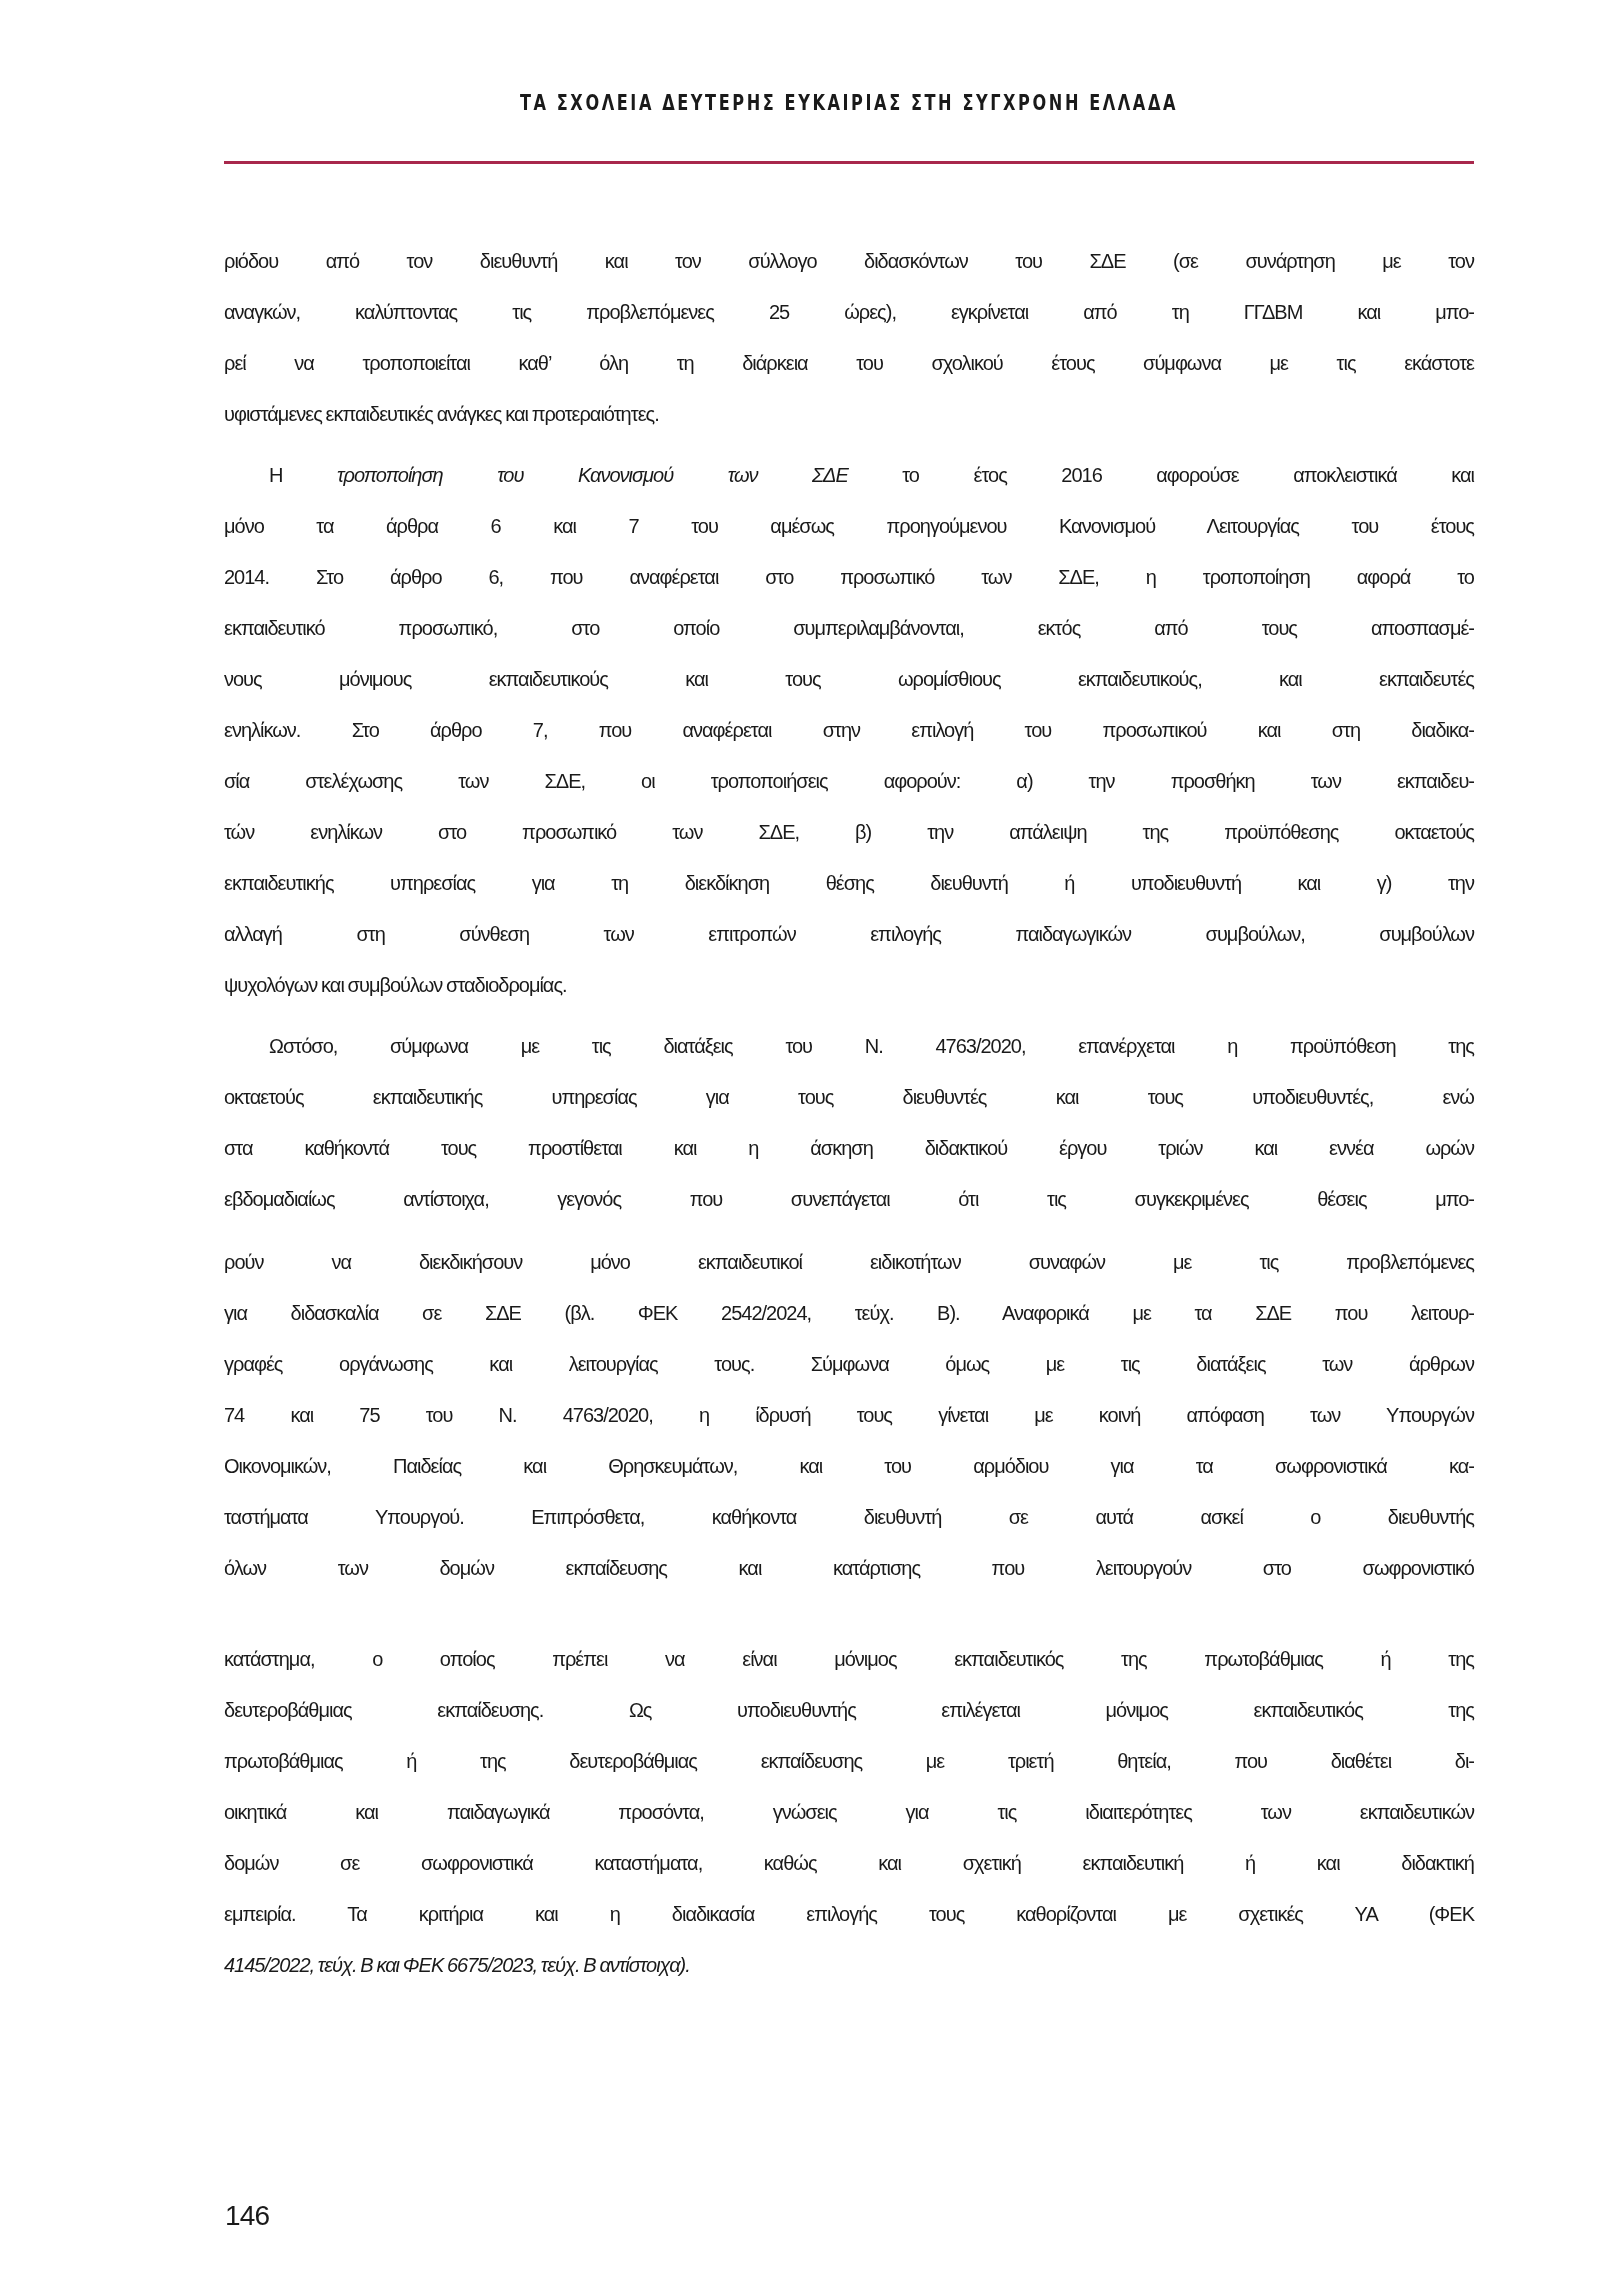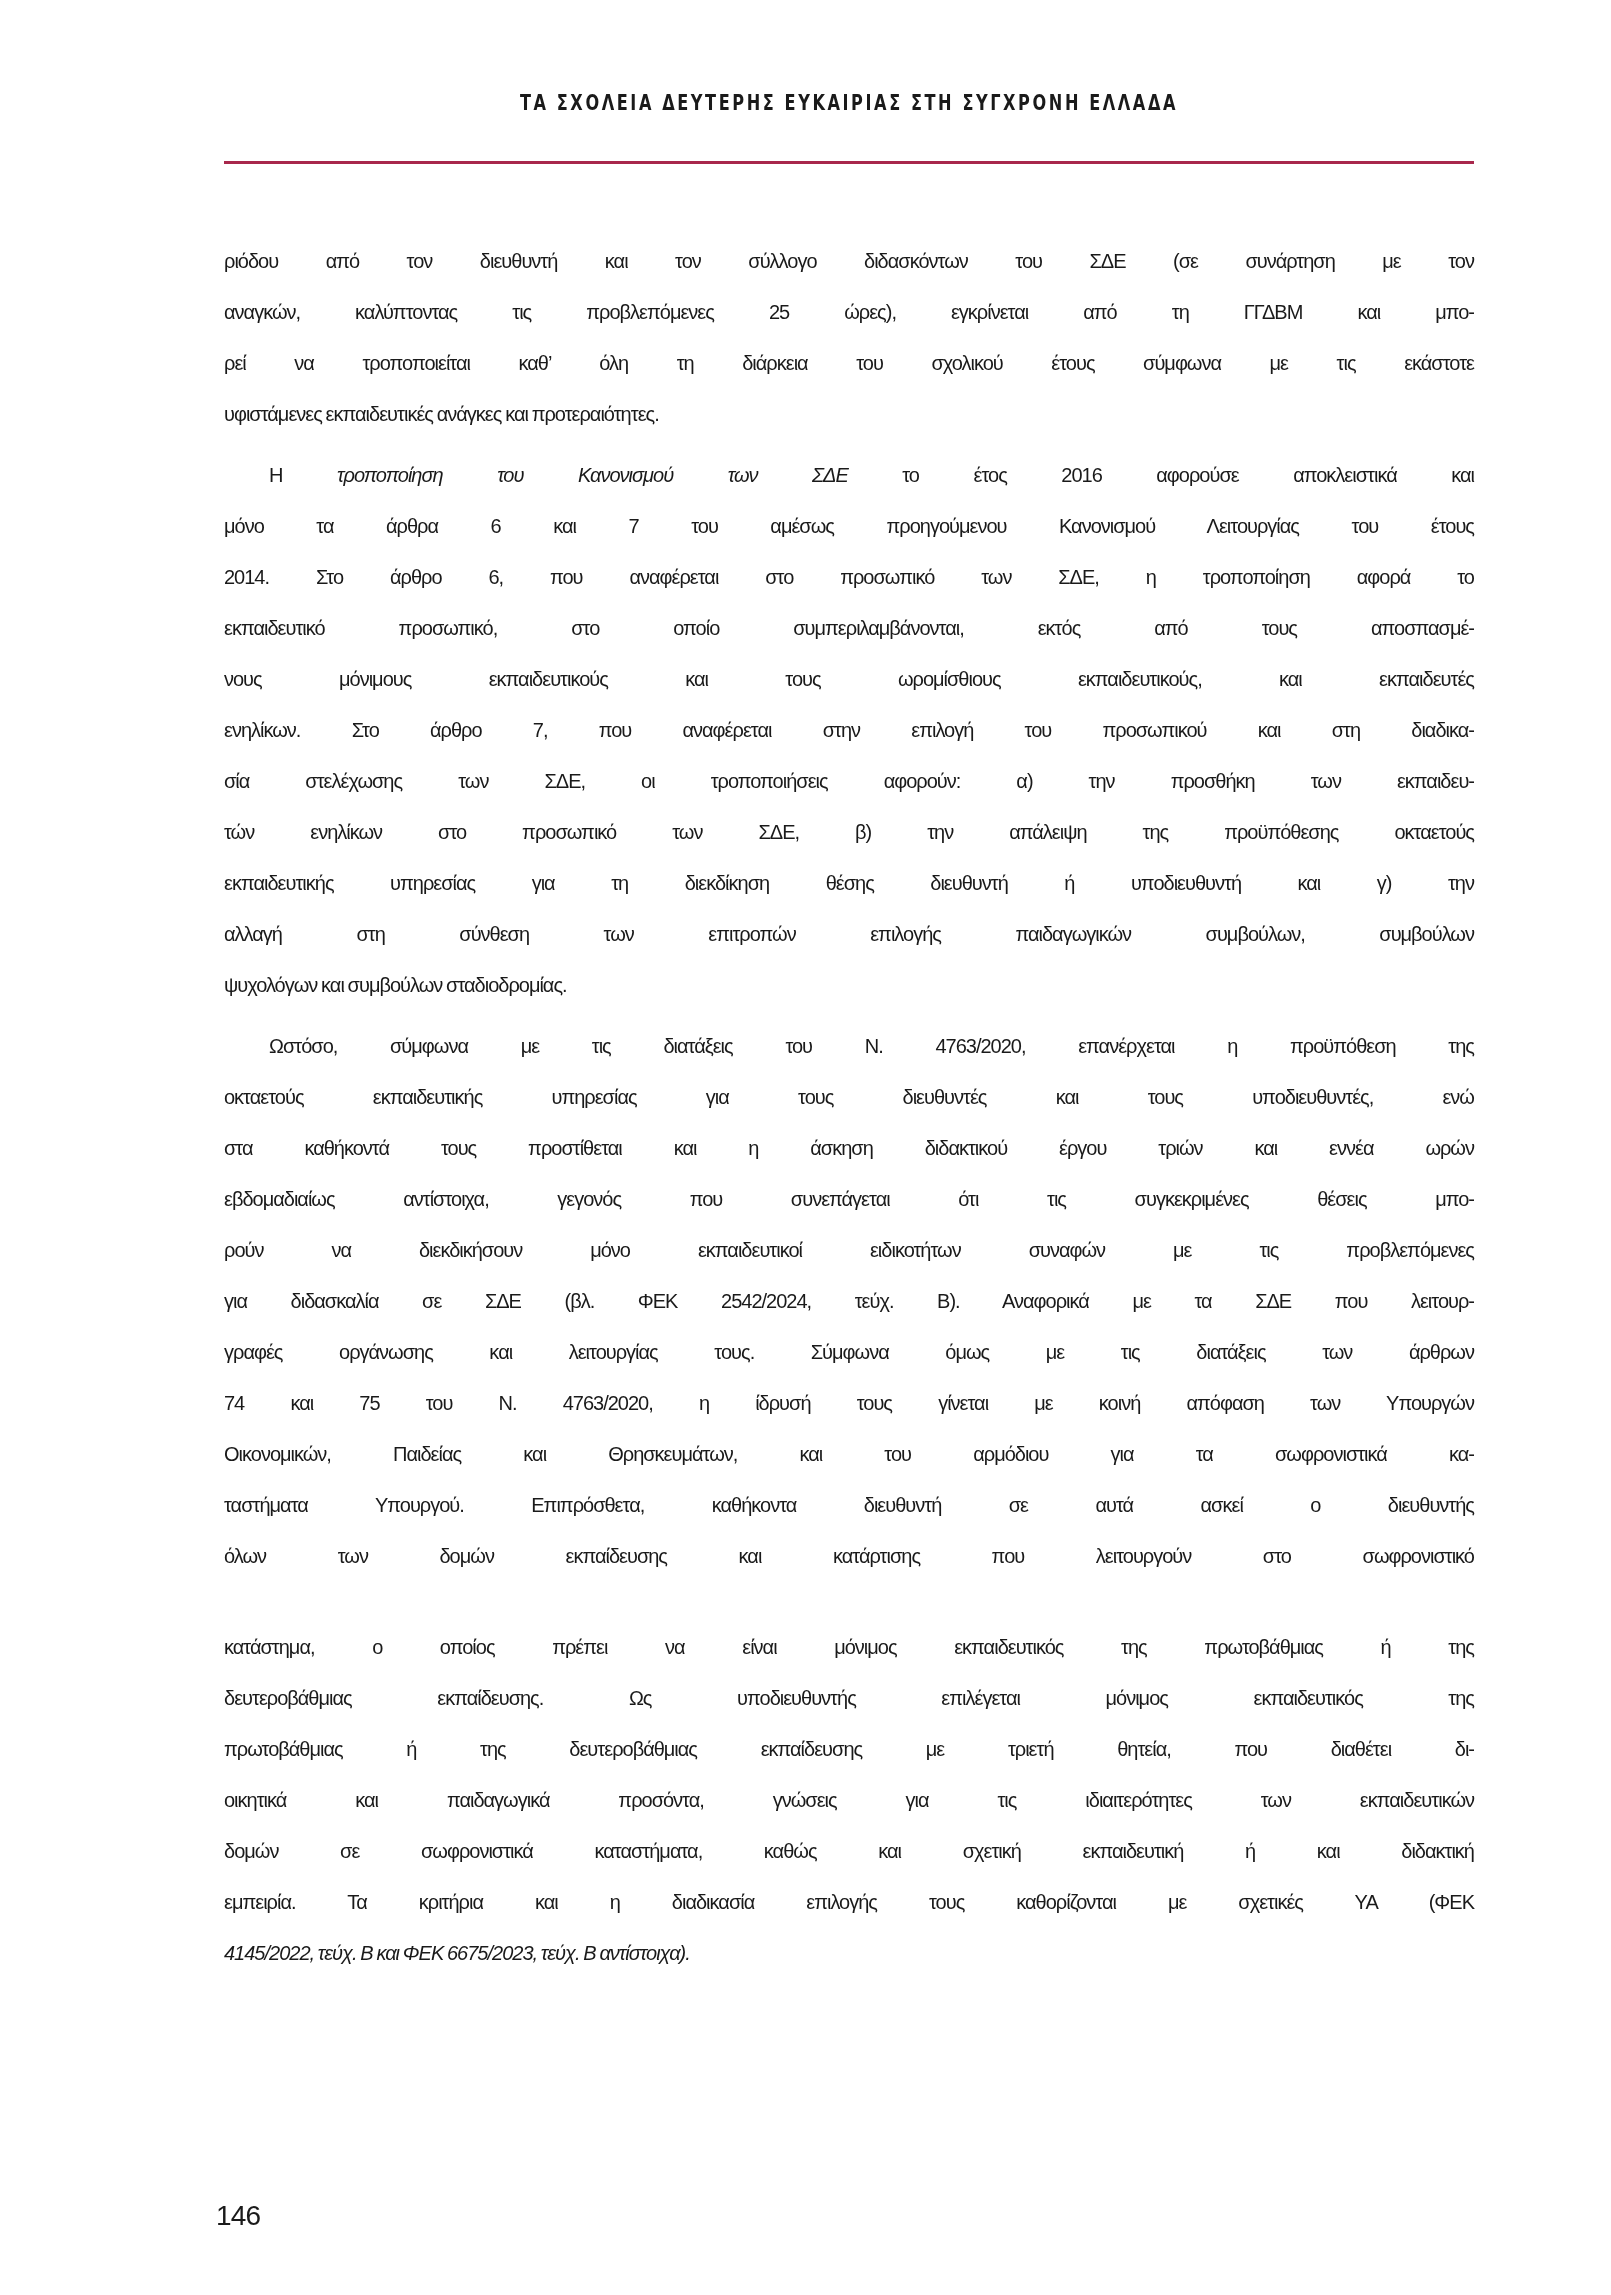--- a/index.html
+++ b/index.html
@@ -28,21 +28,21 @@
     display: block; height: 51px; line-height: 51px;
     font-size: 20px; white-space: nowrap;
     text-align: justify; text-align-last: justify;
     letter-spacing: -1px; word-spacing: -0.8px;
   }
   .line.last { text-align-last: left; }
   .line.indent { padding-left: 45px; }
   .line > span { display: inline; }
   .it { font-style: italic; }
   .page-number {
-    position: absolute; left: 216px; top: 2200px;
+    position: absolute; left: 225px; top: 2200px;
     font-size: 28px; letter-spacing: -0.8px; color: #1a1a1a;
   }
 </style>
 </head>
 <body>
 
 <div class="running-head">ΤΑ ΣΧΟΛΕΙΑ ΔΕΥΤΕΡΗΣ ΕΥΚΑΙΡΙΑΣ ΣΤΗ ΣΥΓΧΡΟΝΗ ΕΛΛΑΔΑ</div>
 <div class="head-rule" style="background: rgb(168, 40, 76);"></div>
 
 <div class="body-text">
@@ -66,21 +66,21 @@
     <span class="line" style="white-space: nowrap;">εκπαιδευτικής υπηρεσίας για τη διεκδίκηση θέσης διευθυντή ή υποδιευθυντή και γ) την</span>
     <span class="line" style="white-space: nowrap;">αλλαγή στη σύνθεση των επιτροπών επιλογής παιδαγωγικών συμβούλων, συμβούλων</span>
     <span class="line last" style="white-space: nowrap;">ψυχολόγων και συμβούλων σταδιοδρομίας.</span>
   </div>
 
   <div class="para">
     <span class="line indent" style="white-space: nowrap;">Ωστόσο, σύμφωνα με τις διατάξεις του Ν. 4763/2020, επανέρχεται η προϋπόθεση της</span>
     <span class="line" style="white-space: nowrap;">οκταετούς εκπαιδευτικής υπηρεσίας για τους διευθυντές και τους υποδιευθυντές, ενώ</span>
     <span class="line" style="white-space: nowrap;">στα καθήκοντά τους προστίθεται και η άσκηση διδακτικού έργου τριών και εννέα ωρών</span>
     <span class="line" style="white-space: nowrap;">εβδομαδιαίως αντίστοιχα, γεγονός που συνεπάγεται ότι τις συγκεκριμένες θέσεις μπο-</span>
-    <span class="line" style="white-space: nowrap;">ρούν να διεκδικήσουν μόνο εκπαιδευτικοί ειδικοτήτων συναφών με τις προβλεπόμενες</span>
+    <span class="line" style="white-space: nowrap; margin-top: 12px;">ρούν να διεκδικήσουν μόνο εκπαιδευτικοί ειδικοτήτων συναφών με τις προβλεπόμενες</span>
     <span class="line" style="white-space: nowrap;">για διδασκαλία σε ΣΔΕ (βλ. ΦΕΚ 2542/2024, τεύχ. Β). Αναφορικά με τα ΣΔΕ που λειτουρ-</span>
     <span class="line" style="white-space: nowrap;">γραφές οργάνωσης και λειτουργίας τους. Σύμφωνα όμως με τις διατάξεις των άρθρων</span>
     <span class="line" style="white-space: nowrap;">74 και 75 του Ν. 4763/2020, η ίδρυσή τους γίνεται με κοινή απόφαση των Υπουργών</span>
     <span class="line" style="white-space: nowrap;">Οικονομικών, Παιδείας και Θρησκευμάτων, και του αρμόδιου για τα σωφρονιστικά κα-</span>
     <span class="line" style="white-space: nowrap;">ταστήματα Υπουργού. Επιπρόσθετα, καθήκοντα διευθυντή σε αυτά ασκεί ο διευθυντής</span>
     <span class="line" style="white-space: nowrap;">όλων των δομών εκπαίδευσης και κατάρτισης που λειτουργούν στο σωφρονιστικό</span>
     <span class="line" style="white-space: nowrap; margin-top: 40px;">κατάστημα, ο οποίος πρέπει να είναι μόνιμος εκπαιδευτικός της πρωτοβάθμιας ή της</span>
     <span class="line" style="white-space: nowrap;">δευτεροβάθμιας εκπαίδευσης. Ως υποδιευθυντής επιλέγεται μόνιμος εκπαιδευτικός της</span>
     <span class="line" style="white-space: nowrap;">πρωτοβάθμιας ή της δευτεροβάθμιας εκπαίδευσης με τριετή θητεία, που διαθέτει δι-</span>
     <span class="line" style="white-space: nowrap;">οικητικά και παιδαγωγικά προσόντα, γνώσεις για τις ιδιαιτερότητες των εκπαιδευτικών</span>

